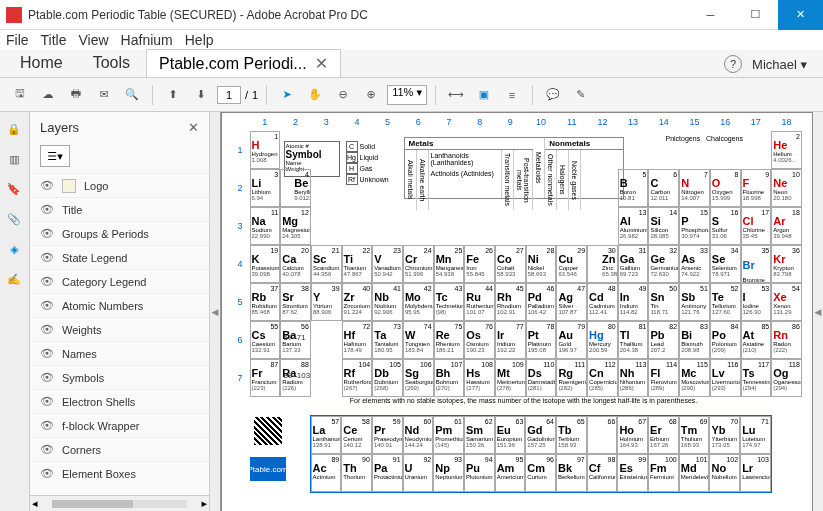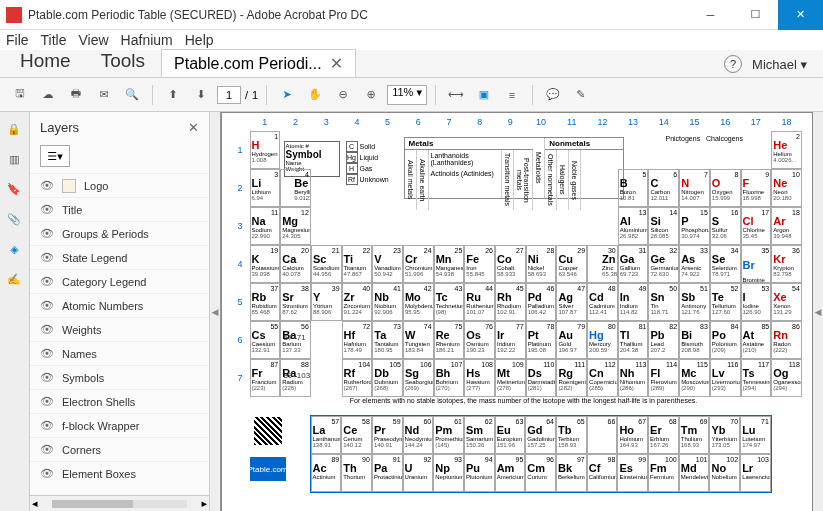--- a/index.html
+++ b/index.html
@@ -5,21 +5,21 @@
 * { margin: 0; padding: 0; box-sizing: border-box; font-family: "Segoe UI", Arial, sans-serif; }
 body { width: 823px; height: 511px; background: #f0f0f0; overflow: hidden; font-size: 11px; }
 .titlebar { height: 30px; background: #fff; display: flex; align-items: center; padding: 0 0 0 6px; border-bottom: 1px solid #ddd; }
 .titlebar .appicon { width: 16px; height: 16px; background: #d33; margin-right: 6px; }
 .titlebar .title { flex: 1; color: #333; font-size: 12px; }
 .winbtns { display: flex; }
 .winbtn { width: 45px; height: 30px; display: flex; align-items: center; justify-content: center; color: #333; }
 .winbtn.close { background: #0a84d1; color: #fff; }
 .menubar { height: 20px; background: #fff; display: flex; align-items: center; padding: 0 6px; gap: 12px; font-size: 14px; color: #333; }
 .tabbar { height: 28px; background: #f5f5f5; display: flex; align-items: flex-end; padding: 0 6px; gap: 2px; border-bottom: 1px solid #ccc; }
-.hometab { padding: 5px 14px; font-size: 19px; color: #333; }
+.hometab { padding: 5px 14px; font-size: 16px; color: #333; }
 .doctab { padding: 4px 12px; background: #fff; border: 1px solid #ccc; border-bottom: none; font-size: 16px; display: flex; align-items: center; gap: 8px; }
 .doctab .x { color: #666; }
 .tabbar .spacer { flex: 1; }
 .tabbar .right { display: flex; align-items: center; gap: 10px; padding: 0 10px 4px 0; font-size: 13px; color: #333; }
 .helpcircle { width: 18px; height: 18px; border: 1px solid #888; border-radius: 50%; display: flex; align-items: center; justify-content: center; font-size: 11px; }
 .toolbar { height: 34px; background: #f5f5f5; display: flex; align-items: center; padding: 0 8px; gap: 4px; border-bottom: 1px solid #ccc; }
 .tbtn { width: 24px; height: 24px; display: flex; align-items: center; justify-content: center; color: #555; }
 .tsep { width: 1px; height: 20px; background: #ccc; margin: 0 4px; }
 .pagectl { display: flex; align-items: center; gap: 4px; }
 .pagectl input { width: 24px; height: 18px; text-align: center; border: 1px solid #aaa; font-size: 11px; }

